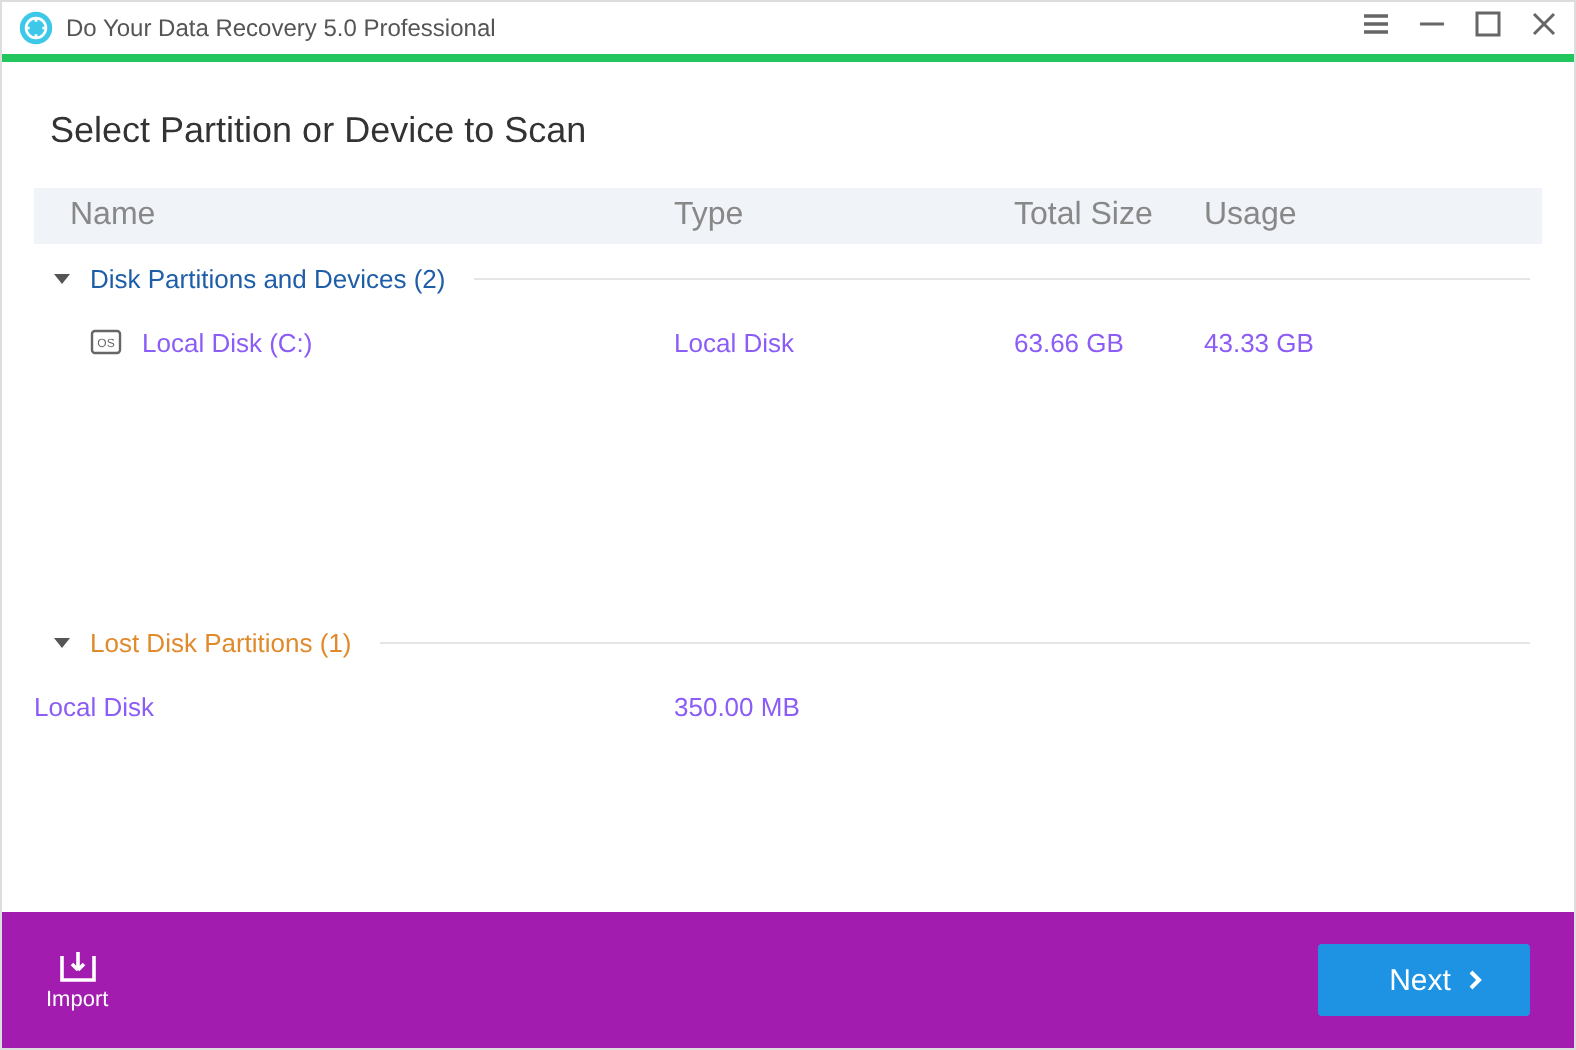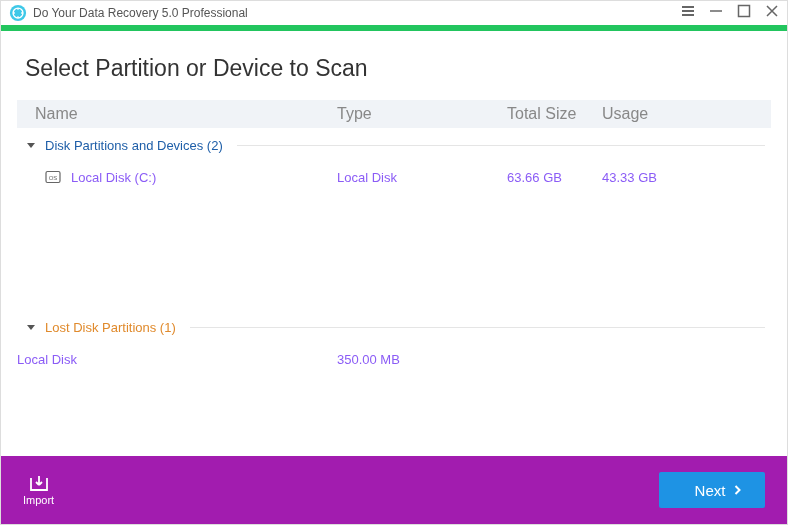--- a/index.html
+++ b/index.html
@@ -1,28 +1,28 @@
 <!DOCTYPE html>
 <html><head>
 <meta charset="utf-8">
 <style>
   * { box-sizing: border-box; margin: 0; padding: 0; font-family: "Segoe UI", Arial, sans-serif; }
   body { width: 788px; height: 525px; background: #fff; overflow: hidden; border: 1px solid #ddd; display: flex; flex-direction: column; }
   
   
-  .titlebar { height: 30px; display: flex; align-items: center; padding: 0 8px; border-bottom: 6px solid #22c55e; }
+  .titlebar { height: 30px; display: flex; align-items: center; padding: 0 8px; border-bottom: 4px solid #22c55e; }
   .titlebar .logo { width: 18px; height: 18px; margin-right: 6px; }
   .titlebar .title { font-size: 12px; color: #555; flex: 1; }
   .titlebar .wincontrols { display: flex; gap: 14px; align-items: center; }
   .wincontrols svg { width: 14px; height: 14px; stroke: #666; stroke-width: 1.5; fill: none; cursor: pointer; }
   .wincontrols .menu svg { stroke-width: 1.8; }
   
   
   .content { flex: 1; padding: 24px 16px 0 16px; overflow: hidden; }
-  .heading { font-size: 23px; color: #333; margin: 0 0 18px 8px; font-weight: 400; }
+  .heading { font-size: 18px; color: #333; margin: 0 0 18px 8px; font-weight: 400; }
   
   .table-head { background: #f0f3f7; height: 28px; display: flex; align-items: center; font-size: 16px; color: #888; }
   .col-name  { width: 320px; padding-left: 18px; }
   .col-type  { width: 170px; }
   .col-size  { width: 95px; }
   .col-usage { flex: 1; }
   
   .section-row { display: flex; align-items: center; height: 34px; padding-left: 10px; position: relative; }
   .section-row .caret { width: 0; height: 0; border-left: 4px solid transparent; border-right: 4px solid transparent; border-top: 5px solid #555; margin-right: 10px; }
   .section-row .label { font-size: 13px; }

